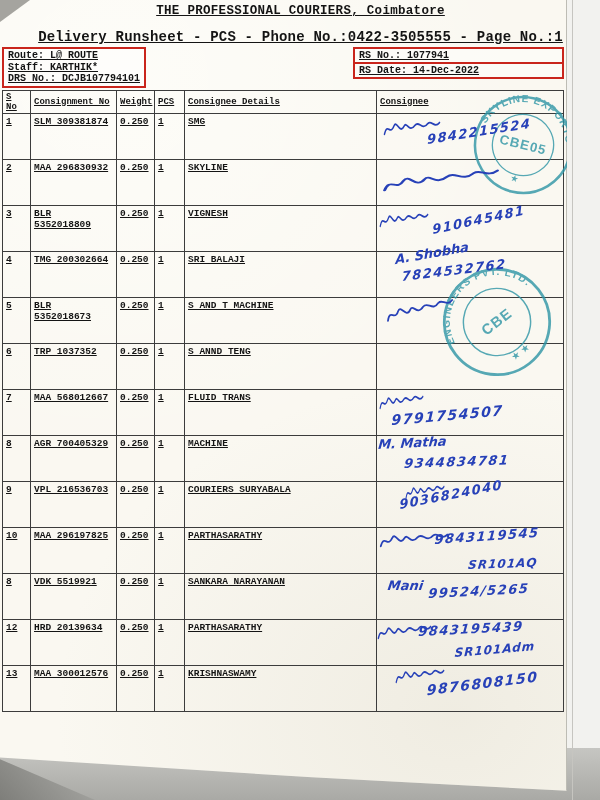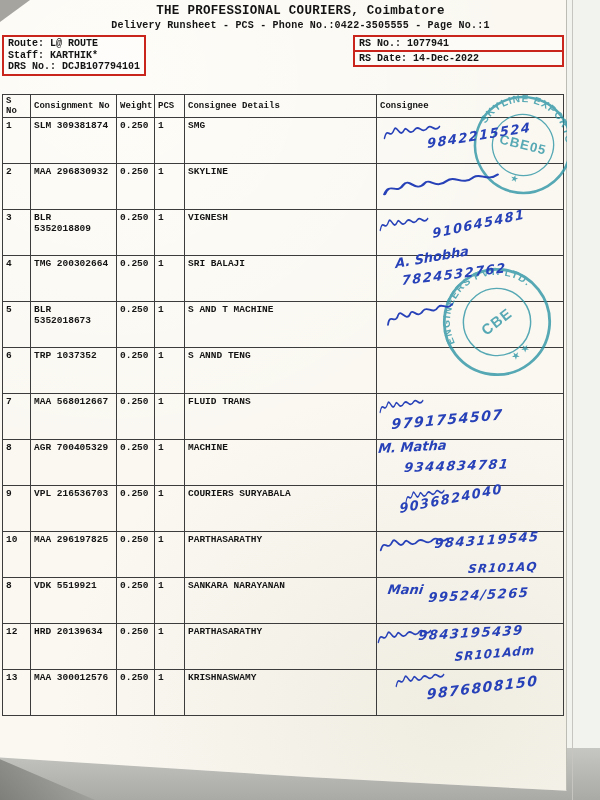--- a/index.html
+++ b/index.html
@@ -29,42 +29,43 @@
     position:absolute;left:572px;top:0;height:100%;width:1px;background:#c6c5c0;
   }
   .page{
     position:absolute;left:0;top:0;width:567px;height:794px;z-index:1;
     background:
       radial-gradient(120% 80% at 20% 10%, rgba(255,255,252,.65), transparent 60%),
       radial-gradient(100% 60% at 80% 90%, rgba(212,206,186,.28), transparent 70%),
       #faf8f1;
     clip-path:polygon(0 0,100% 0,100% 99.6%,55% 97.9%,0 95.4%);
     padding-top:5px;
+    text-decoration:underline;
   }
   .page-right-line{position:absolute;right:0;top:0;bottom:0;width:1px;background:#bdbcb4;}
   .corner-fold{
     position:absolute;left:0;top:0;width:30px;height:22px;
     background:#a5a49f;clip-path:polygon(0 0,100% 0,0 100%);
   }
   .doc-header{text-align:center;padding-left:34px;line-height:13px;}
   .title{font-size:12.5px;letter-spacing:.3px;}
-  .subtitle{font-size:10px;margin-top:1px;letter-spacing:.2px;}
+  .subtitle{font-size:14px;margin-top:13px;letter-spacing:.2px;}
   .info-row{display:flex;justify-content:space-between;align-items:flex-start;margin:3px 3px 0 2px;}
   .info-left{
     border:2px solid var(--red,#c9251c);padding:1px 4px;
     font-size:10px;line-height:11.5px;background:rgba(255,255,255,.4);
   }
   .info-right{
     border:2px solid var(--red,#c9251c);width:211px;
     font-size:10px;line-height:13px;background:rgba(255,255,255,.4);
   }
   .info-right .rs-line{border-bottom:2px solid var(--red,#c9251c);padding:0 4px;}
   .info-right .rs-line2{padding:0 4px;}
   table.runsheet{
-    border-collapse:collapse;table-layout:fixed;width:561px;margin:18px 0 0 2px;
+    border-collapse:collapse;table-layout:fixed;width:561px;margin:2px 0 0 2px;
   }
   .runsheet th,.runsheet td{border:1px solid #3c3c3c;}
   .runsheet thead th{
     height:17px;font-size:9px;text-align:left;padding:1px 3px;font-weight:bold;
   }
   .runsheet td{
     font-size:9.5px;vertical-align:top;padding:2px 3px;height:46px;overflow:visible;
   }
   td.c-sig{position:relative;padding:0;}
   

